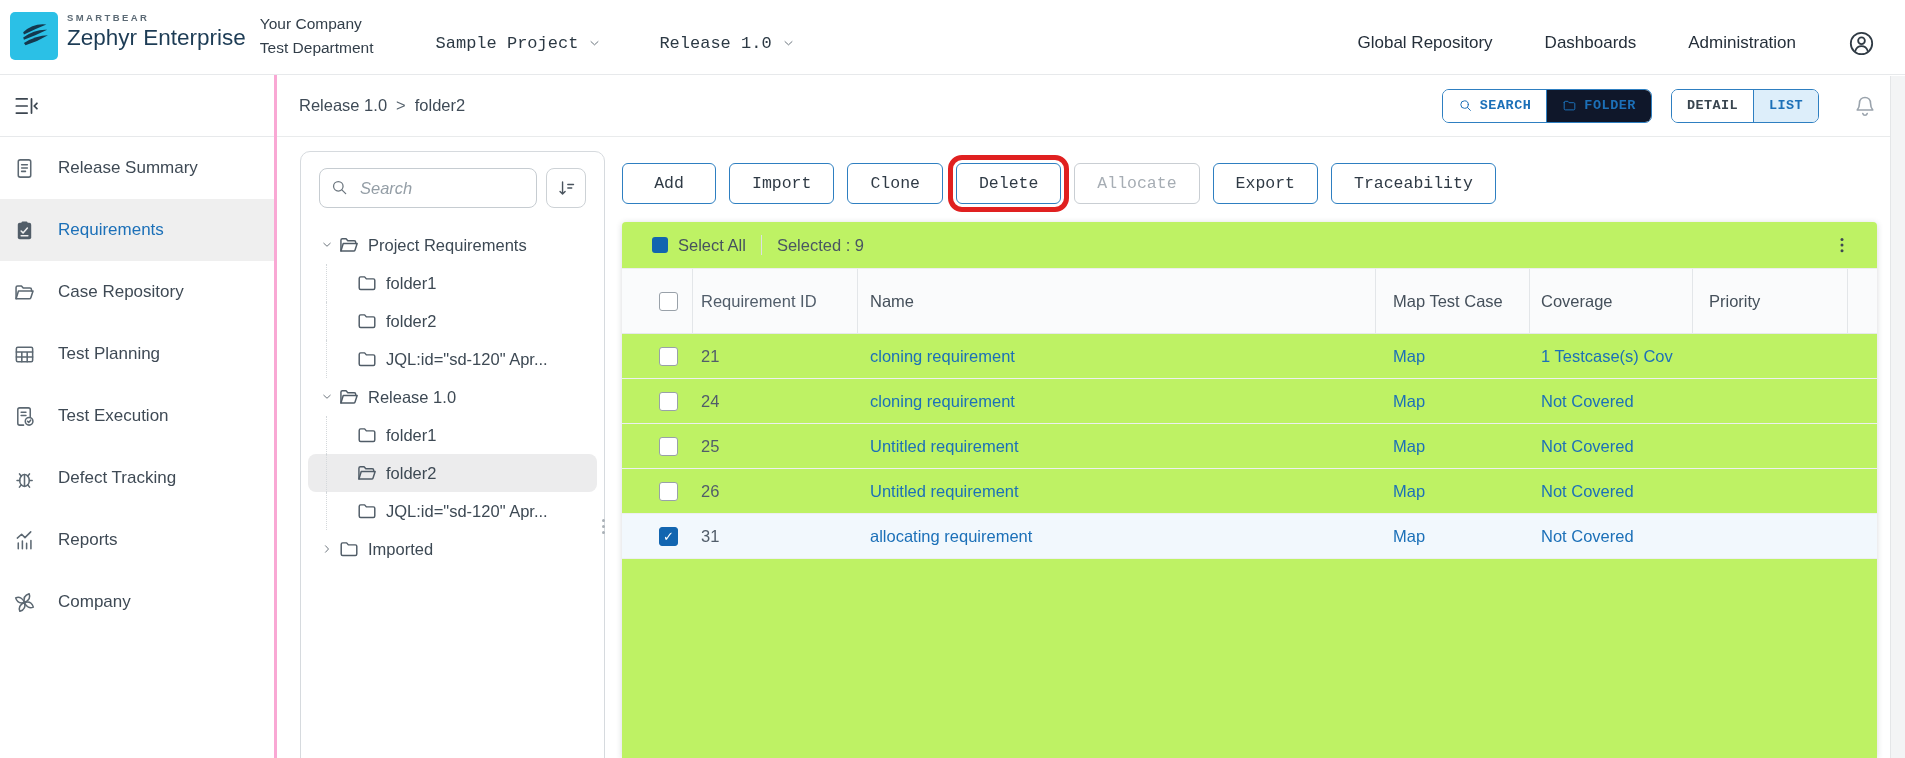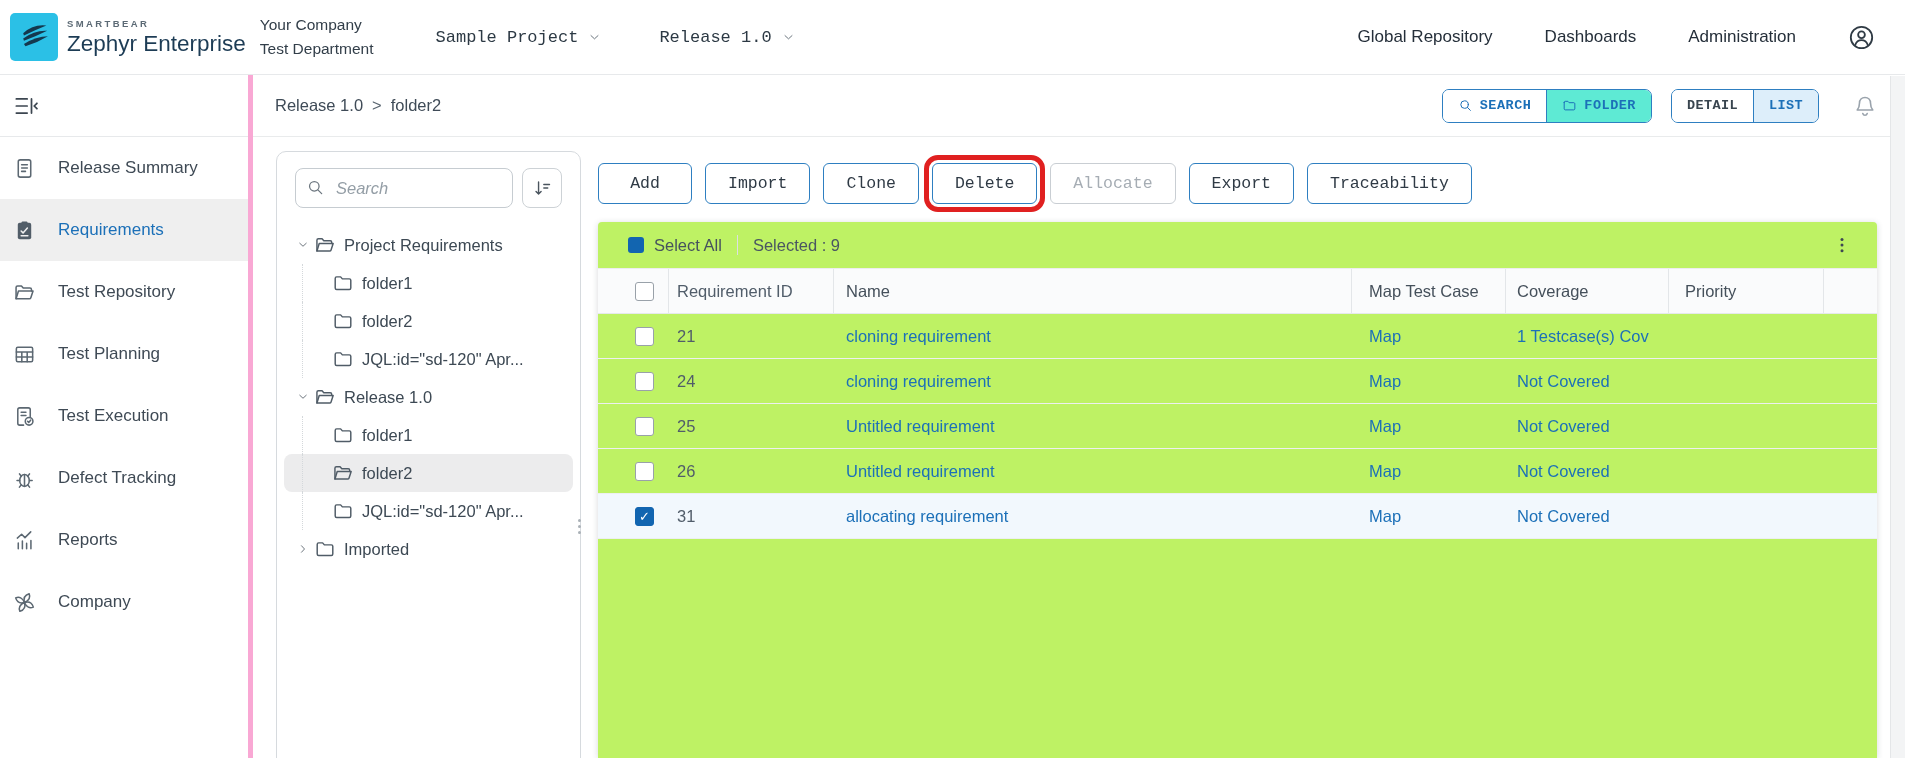--- a/index.html
+++ b/index.html
@@ -3,55 +3,55 @@
 <meta charset="utf-8">
 <style>
   *{box-sizing:border-box;margin:0;padding:0}
   html,body{width:1905px;height:758px;overflow:hidden;background:#fff;
     font-family:"Liberation Sans",sans-serif;color:#3d4954;-webkit-font-smoothing:antialiased}
   .icon{display:inline-flex;align-items:center;justify-content:center;flex:none}
   .icon svg{width:100%;height:100%}
   button{background:none;border:none;font-family:Liberation Mono, monospace;cursor:pointer}
 
   
-  .header{height:75px;display:flex;align-items:center;padding:0 30px 0 10px;border-bottom:1px solid #e7e9eb}
+  .header{height:75px;display:flex;padding:12px 30px 0 10px;border-bottom:1px solid #e7e9eb}
   .logo{width:48px;height:48px;border-radius:5px;background:var(--brand,#2bc0e6);display:flex;align-items:center;justify-content:center}
   .logo svg{width:34px;height:34px}
   .brand-text{margin-left:9px}
   .smartbear{font-size:9.5px;letter-spacing:2.4px;font-weight:700;color:#5c6a75}
   .product{font-size:22.5px;font-weight:500;color:#1d3c55;margin-top:2px}
   .company{margin-left:14px;font-size:15.5px;color:#323e49;line-height:1.55}
   .dropdown{display:flex;align-items:center;gap:10px;font-size:17px;color:#2c3944}
   .dd-project{margin-left:62px}.dd-release{margin-left:58px}
   .chev{width:13px;height:13px;color:#55606a}
   .top-nav{margin-left:auto;display:flex;align-items:center;gap:52px;font-size:17px;color:#252f3a}
   .top-nav a{cursor:pointer}
   .avatar{width:27px;height:27px;color:#2f3a44;cursor:pointer}
 
   
   .shell{display:flex;height:683px}
-  .sidebar{width:253px;flex:none;border-right:5px solid #f9a8d4}
+  .sidebar{width:277px;flex:none;border-right:3px solid #f9a8d4}
   .collapse-row{height:62px;display:flex;align-items:center;padding-left:12px;border-bottom:1px solid #e7e9eb}
   .collapse-row .icon{width:26px;height:26px;color:#3c4650;cursor:pointer}
   .side-item{height:62px;display:flex;align-items:center;padding-left:13px;gap:22px;font-size:17px;color:#3f4a55;cursor:pointer}
   .side-item .icon{width:23px;height:23px;color:#5c6872}
   .side-item.active{background:#efefef}
   .side-item.active .side-label{color:var(--link,#1c70b8)}
   .side-item.active .icon{color:#515d68}
 
   .content{flex:1;display:flex;flex-direction:column;min-width:0}
   .topbar{height:62px;flex:none;display:flex;align-items:center;padding:0 28px 0 22px;border-bottom:1px solid #e9ebec}
   .breadcrumb{font-size:16.5px;color:#3f4b57;display:flex;align-items:center}
   .breadcrumb .sep{margin:0 9px;color:#5a6671}
   .top-controls{margin-left:auto;display:flex;align-items:center}
   .seg-group{display:flex;border:1.5px solid var(--accent,#2e7fc1);border-radius:7px;overflow:hidden;height:34px}
   .seg{display:flex;align-items:center;gap:7px;padding:0 15px;font-size:13.5px;font-weight:700;letter-spacing:.5px;
        color:var(--link,#1c70b8);background:#fff}
   .seg + .seg{border-left:1px solid var(--accent,#2e7fc1)}
-  .seg.on{background:#5eead4}
+  .seg.on{background:#0f172a}
   .seg-group.views .seg{color:#39454f;letter-spacing:.4px}
   .seg-group.views .seg.on{color:var(--link,#1c70b8);background:#ddeefa}
   .seg .icon{width:15px;height:15px}
   .seg .icon:empty{display:none}
   .seg-gap{width:19px}
   .bell{width:24px;height:26px;color:#9aa3ac;margin-left:34px;cursor:pointer}
 
   .content-body{flex:1;display:flex;overflow:hidden}
 
   
@@ -87,21 +87,21 @@
 
   .table-card{flex:1;margin-top:18px;background:#bef264;border-radius:4px 4px 0 0;
               box-shadow:0 1px 6px rgba(40,50,60,.18);min-height:0}
   .selectbar{height:46px;display:flex;align-items:center;padding:0 26px 0 30px}
   .sel-square{width:16px;height:16px;border-radius:3px;background:#1265b0;cursor:pointer}
   .sel-label{margin-left:10px;font-size:16.5px;color:#46525e}
   .vdiv{width:1px;height:20px;background:#dcdfe2;margin:0 15px}
   .sel-count{font-size:16.5px;color:#4a5662}
   .kebab{margin-left:auto;width:18px;height:20px;color:#3d4752;cursor:pointer}
 
-  .thead{height:46px;display:flex;align-items:center;background:#fafbfc;
+  .thead{height:66px;display:flex;align-items:center;background:#fafbfc;
          border-top:1px solid #ededef;border-bottom:1px solid #e6e9eb;font-size:16.5px;color:#45505b}
   .thead .col{height:100%;display:flex;align-items:center;border-right:1px solid #e3e6e9}
   .thead .c-tail{border-right:none}
   .trow{height:45px;display:flex;align-items:center;border-bottom:1px solid #edeff1;font-size:16.5px;cursor:pointer}
   .trow.sel{background:var(--rowSelected,#f2f8fd)}
   .c-check{width:71px;flex:none;padding-left:37px}
   .c-id{width:165px;flex:none;padding-left:8px;color:#515d6a}
   .c-name{width:518px;flex:none;padding-left:12px;overflow:hidden;white-space:nowrap}
   .c-map{width:154px;flex:none;padding-left:17px}
   .c-cov{width:163px;flex:none;padding-left:11px;overflow:hidden;white-space:nowrap}
@@ -202,21 +202,21 @@
             <span class="side-label">Requirements</span>
           </div>
 
           <div class="side-item">
             <span class="icon">
               <svg viewBox="0 0 24 24" fill="none" stroke="currentColor" stroke-width="1.6" stroke-linecap="round" stroke-linejoin="round">
                 <path d="M3.2 18.6V6.8c0-.9.7-1.6 1.6-1.6h4l1.9 2.2h7c.9 0 1.6.7 1.6 1.6v1.4"></path>
                 <path d="M3.2 18.6l2.5-8.2h15.2l-2.3 7c-.2.7-.9 1.2-1.6 1.2H3.2z"></path>
               </svg>
             </span>
-            <span class="side-label">Test Repository</span>
+            <span class="side-label">Case Repository</span>
           </div>
 
           <div class="side-item">
             <span class="icon">
               <svg viewBox="0 0 24 24" fill="none" stroke="currentColor" stroke-width="1.6" stroke-linecap="round" stroke-linejoin="round">
                 <rect x="3.5" y="4.5" width="17" height="15" rx="1.5"></rect>
                 <path d="M3.5 9.5h17M3.5 14.5h17M9.2 9.5v10M14.8 9.5v10"></path>
               </svg>
             </span>
             <span class="side-label">Test Planning</span>

